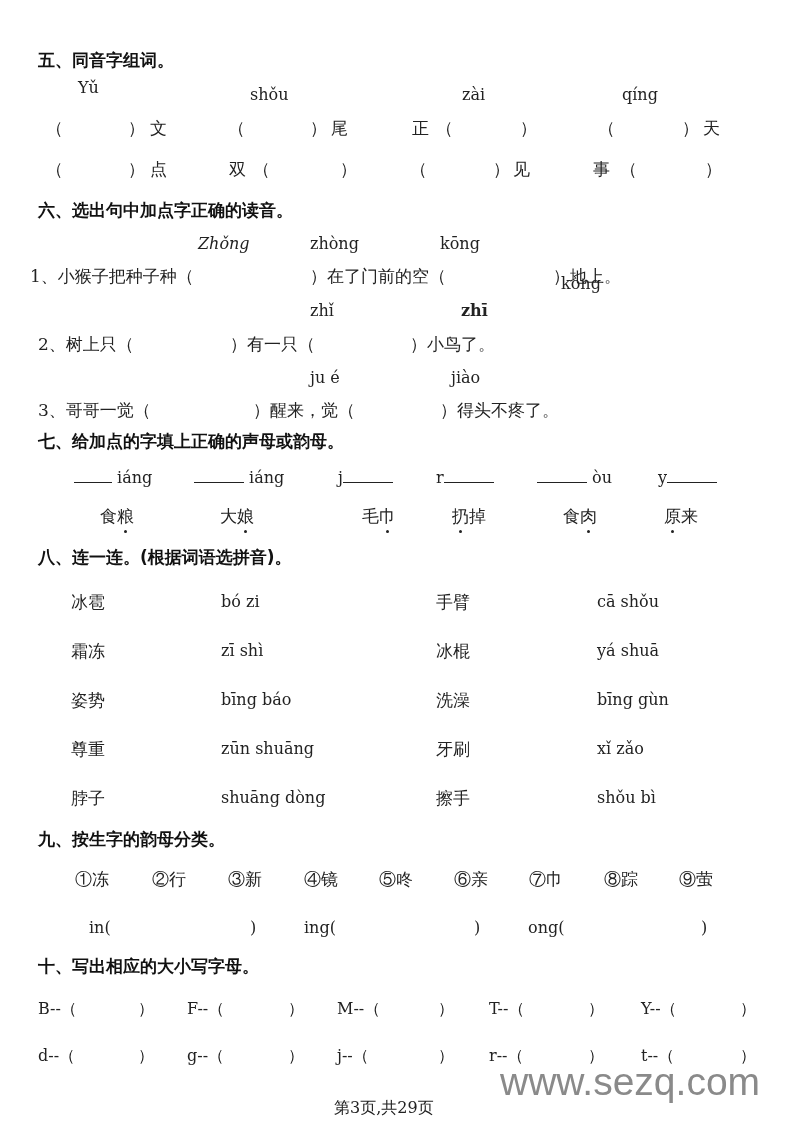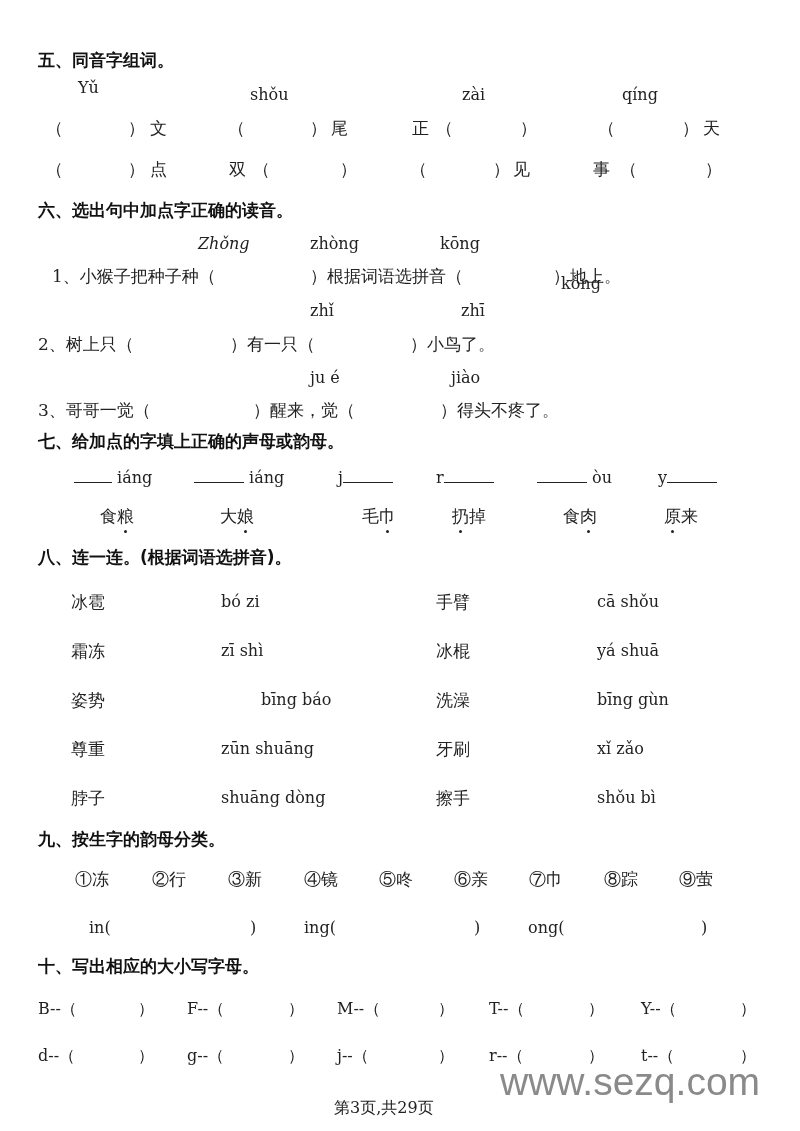--- a/index.html
+++ b/index.html
@@ -56,26 +56,26 @@
 <div class="abs t" style="left:593px;top:158px;">事</div>
 <div class="abs t" style="left:620px;top:158px;">（</div>
 <div class="abs t" style="left:705px;top:158px;">）</div>
 
 <div class="abs h" style="left:38px;top:199px;">六、选出句中加点字正确的读音。</div>
 
 <div class="abs py" style="left:198px;top:234px;font-style:italic;">Zhǒng</div>
 <div class="abs py" style="left:310px;top:234px;">zhòng</div>
 <div class="abs py" style="left:440px;top:234px;">kōng</div>
 <div class="abs py" style="left:561px;top:234px;margin-top:40px;">kòng</div>
-<div class="abs t" style="left:52px;top:265px;">1、小猴子把种子种（</div>
-<div class="abs t" style="left:310px;top:265px;">）根据词语选拼音（</div>
+<div class="abs t" style="left:30px;top:265px;">1、小猴子把种子种（</div>
+<div class="abs t" style="left:310px;top:265px;">）在了门前的空（</div>
 <div class="abs t" style="left:553px;top:265px;">）地上。</div>
 
 <div class="abs py" style="left:310px;top:301px;">zhǐ</div>
-<div class="abs py" style="left:461px;top:301px;">zhī</div>
+<div class="abs py" style="left:461px;top:301px;font-weight:bold;">zhī</div>
 <div class="abs t" style="left:38px;top:333px;">2、树上只（</div>
 <div class="abs t" style="left:230px;top:333px;">）有一只（</div>
 <div class="abs t" style="left:410px;top:333px;">）小鸟了。</div>
 
 <div class="abs py" style="left:310px;top:368px;">ju é</div>
 <div class="abs py" style="left:451px;top:368px;">jiào</div>
 <div class="abs t" style="left:38px;top:399px;">3、哥哥一觉（</div>
 <div class="abs t" style="left:253px;top:399px;">）醒来，觉（</div>
 <div class="abs t" style="left:440px;top:399px;">）得头不疼了。</div>
 
@@ -110,21 +110,21 @@
 <div class="abs h" style="left:38px;top:546px;">八、连一连。(根据词语选拼音)。</div>
 
 <div class="abs t" style="left:71px;top:591px;">冰雹</div>
 <div class="abs t" style="left:71px;top:640px;">霜冻</div>
 <div class="abs t" style="left:71px;top:689px;">姿势</div>
 <div class="abs t" style="left:71px;top:738px;">尊重</div>
 <div class="abs t" style="left:71px;top:787px;">脖子</div>
 
 <div class="abs py" style="left:221px;top:592px;">bó zi</div>
 <div class="abs py" style="left:221px;top:641px;">zī shì</div>
-<div class="abs py" style="left:221px;top:690px;margin-left:40px;">bīng báo</div>
+<div class="abs py" style="left:221px;top:690px;">bīng báo</div>
 <div class="abs py" style="left:221px;top:739px;">zūn shuāng</div>
 <div class="abs py" style="left:221px;top:788px;">shuāng dòng</div>
 
 <div class="abs t" style="left:436px;top:591px;">手臂</div>
 <div class="abs t" style="left:436px;top:640px;">冰棍</div>
 <div class="abs t" style="left:436px;top:689px;">洗澡</div>
 <div class="abs t" style="left:436px;top:738px;">牙刷</div>
 <div class="abs t" style="left:436px;top:787px;">擦手</div>
 
 <div class="abs py" style="left:597px;top:592px;">cā shǒu</div>

